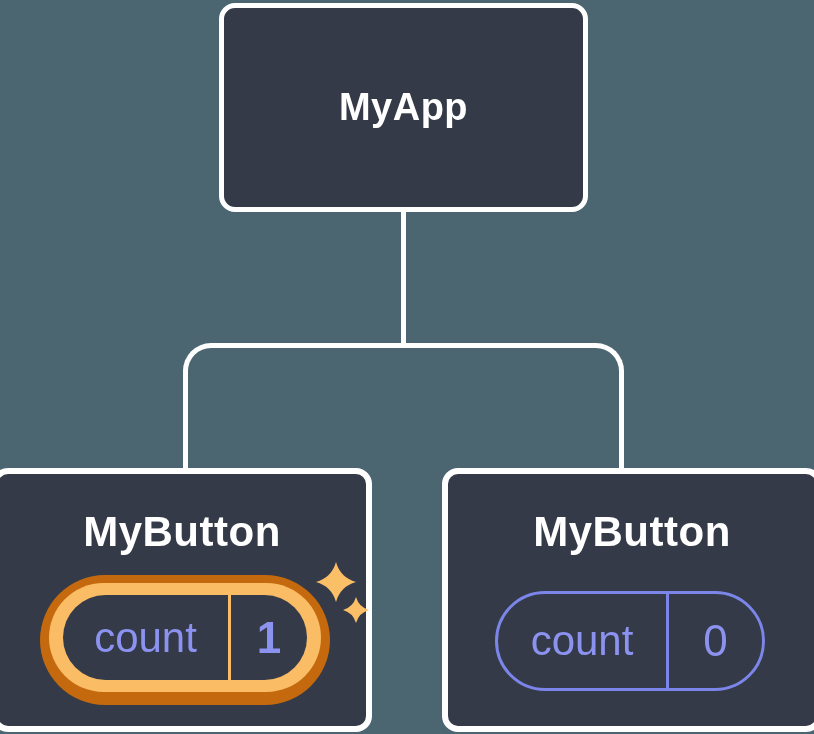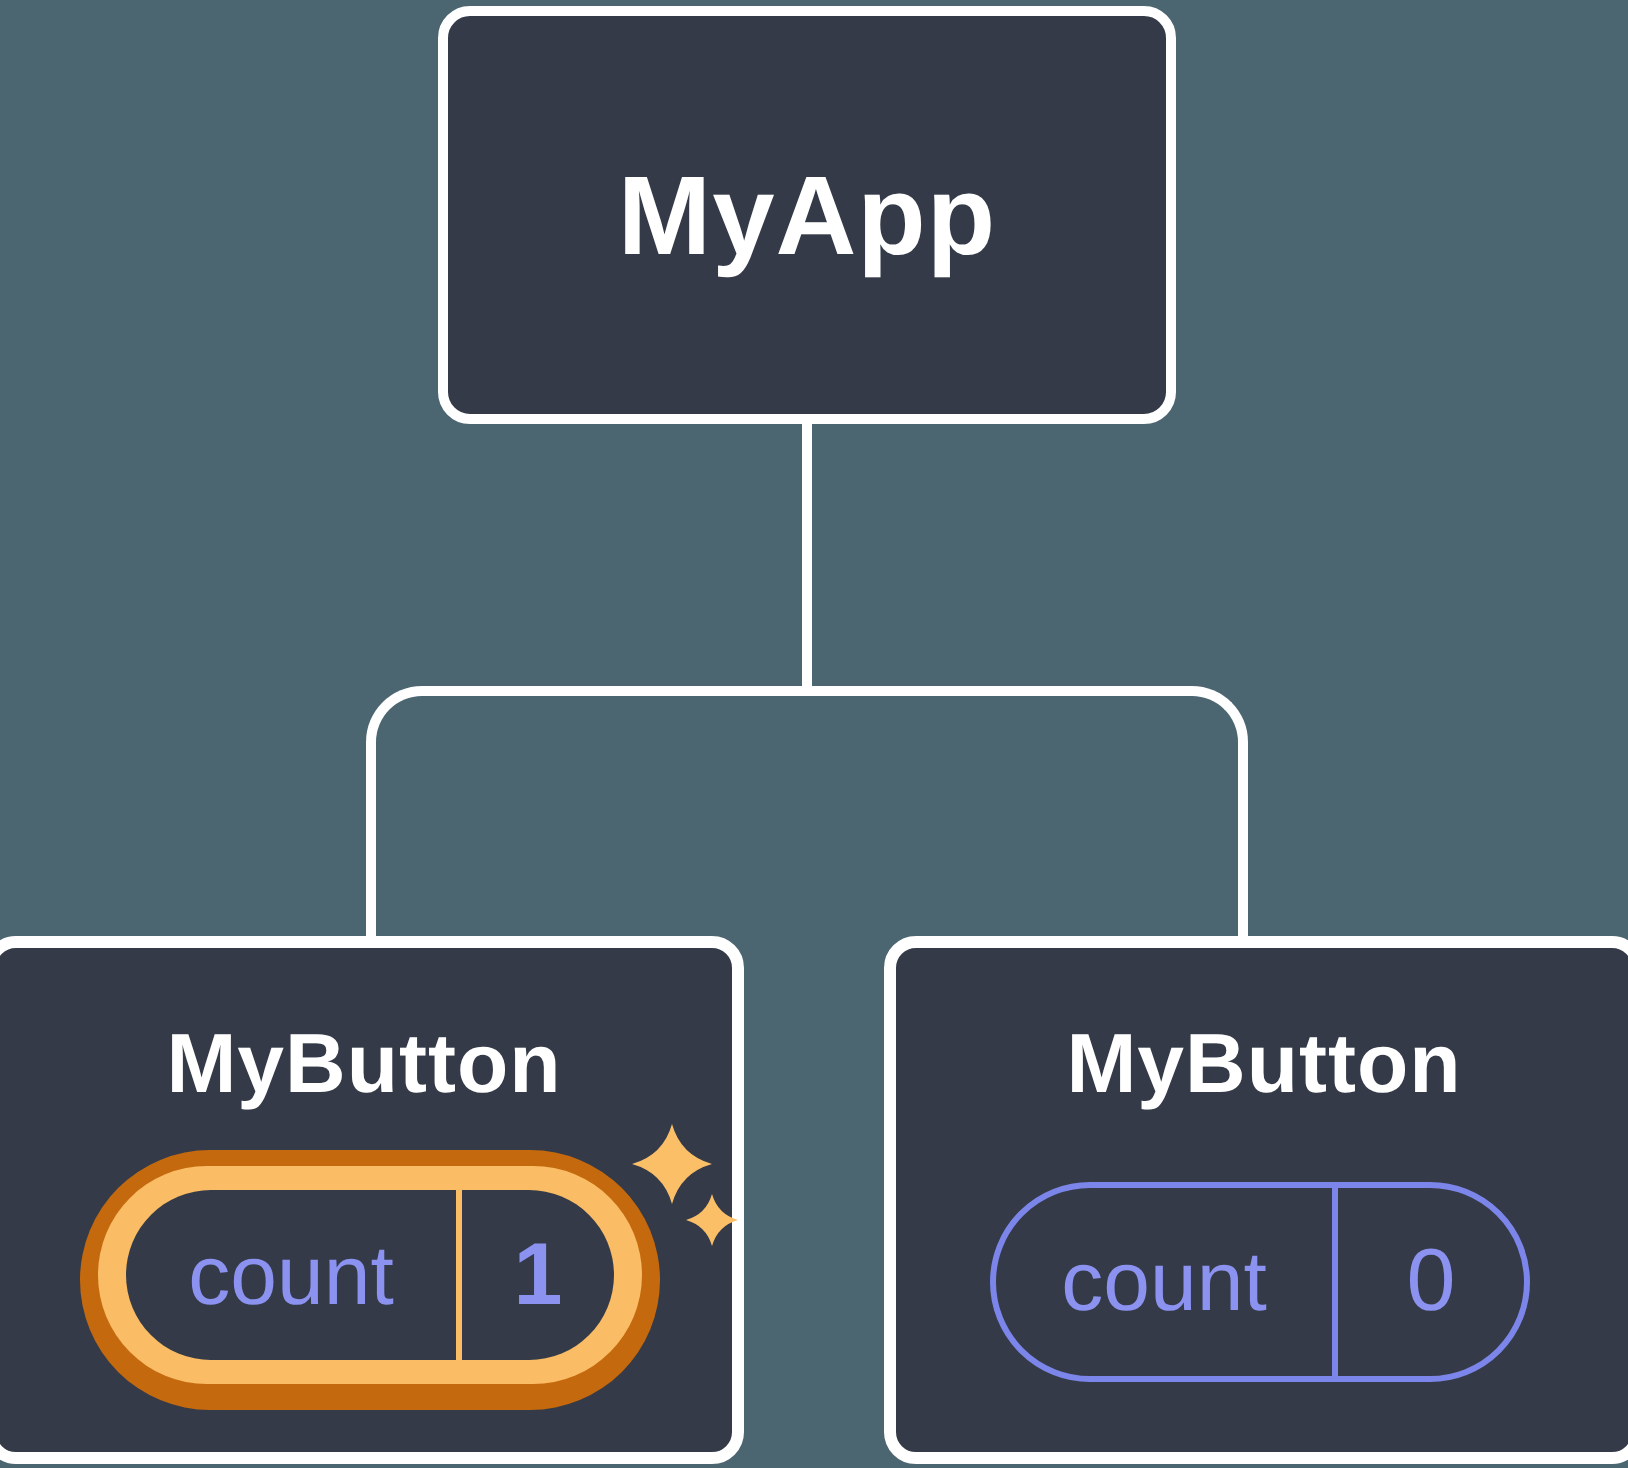--- a/index.html
+++ b/index.html
@@ -15,21 +15,21 @@
     background:#343a47;
     box-sizing:border-box;
     border:5px solid #ffffff;
     border-radius:16px;
   }
   .root-node {
     left:219px; top:3px; width:369px; height:209px;
     display:flex; align-items:center; justify-content:center;
   }
   .root-label {
-    color:#ffffff; font-size:56px; font-weight:700; letter-spacing:0.5px;
+    color:#ffffff; font-size:38px; font-weight:700; letter-spacing:0.5px;
   }
   .stem {
     position:absolute; left:401px; top:210px; width:5px; height:134px;
     background:#ffffff;
   }
   .bracket {
     position:absolute; left:183px; top:343px; width:441px; height:126px;
     box-sizing:border-box;
     border-top:5px solid #ffffff;
     border-left:5px solid #ffffff;

